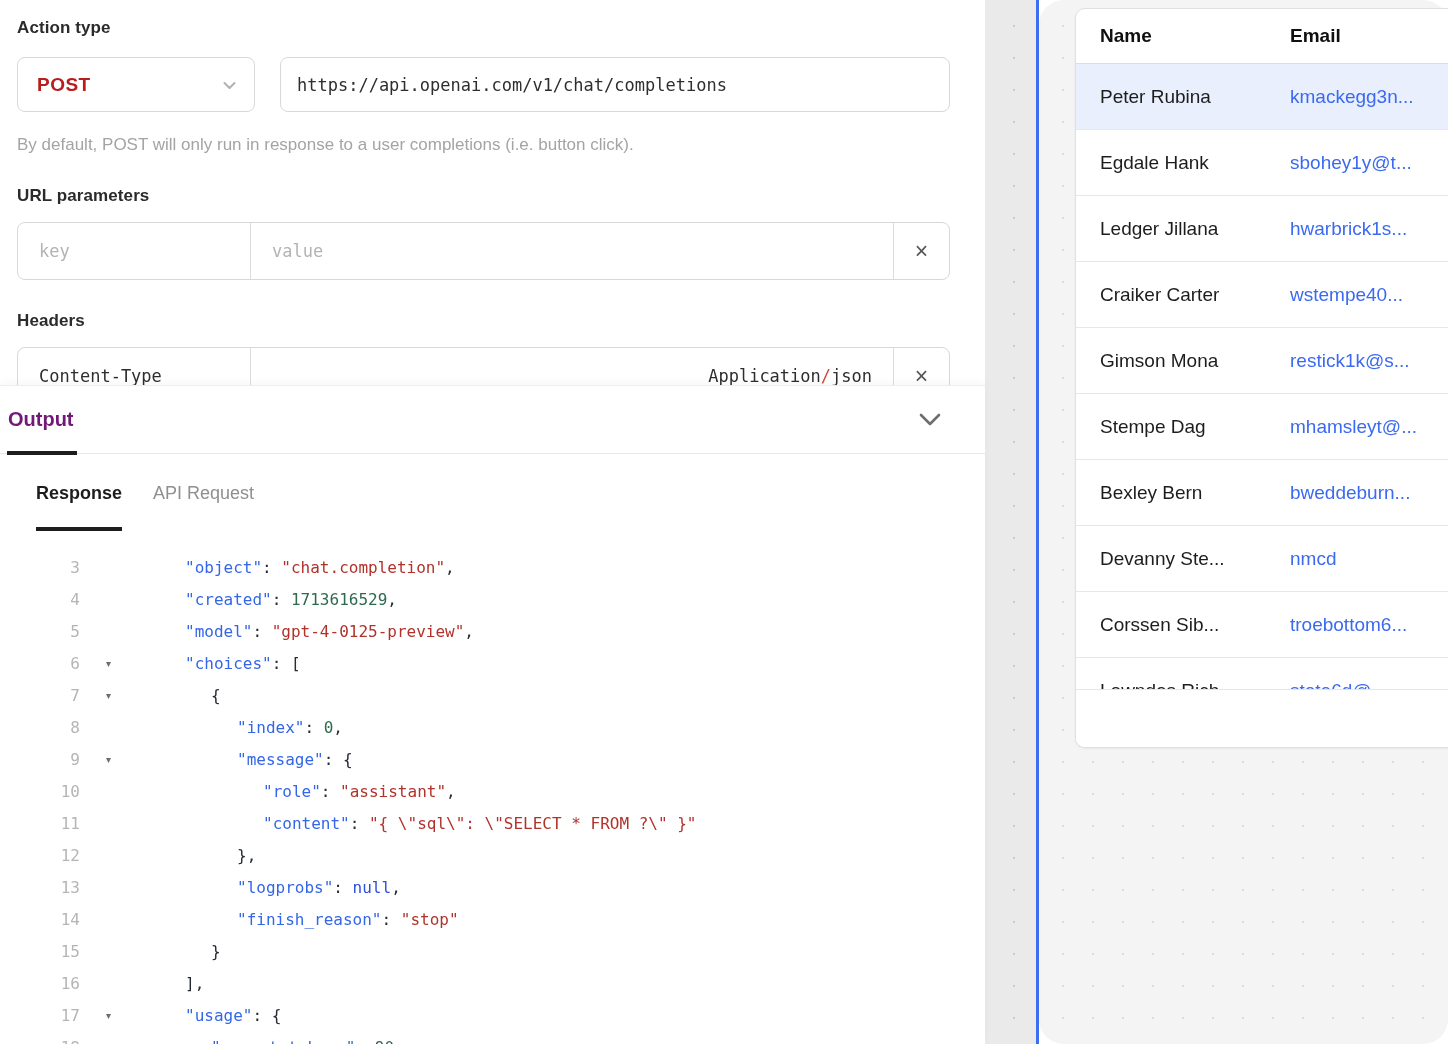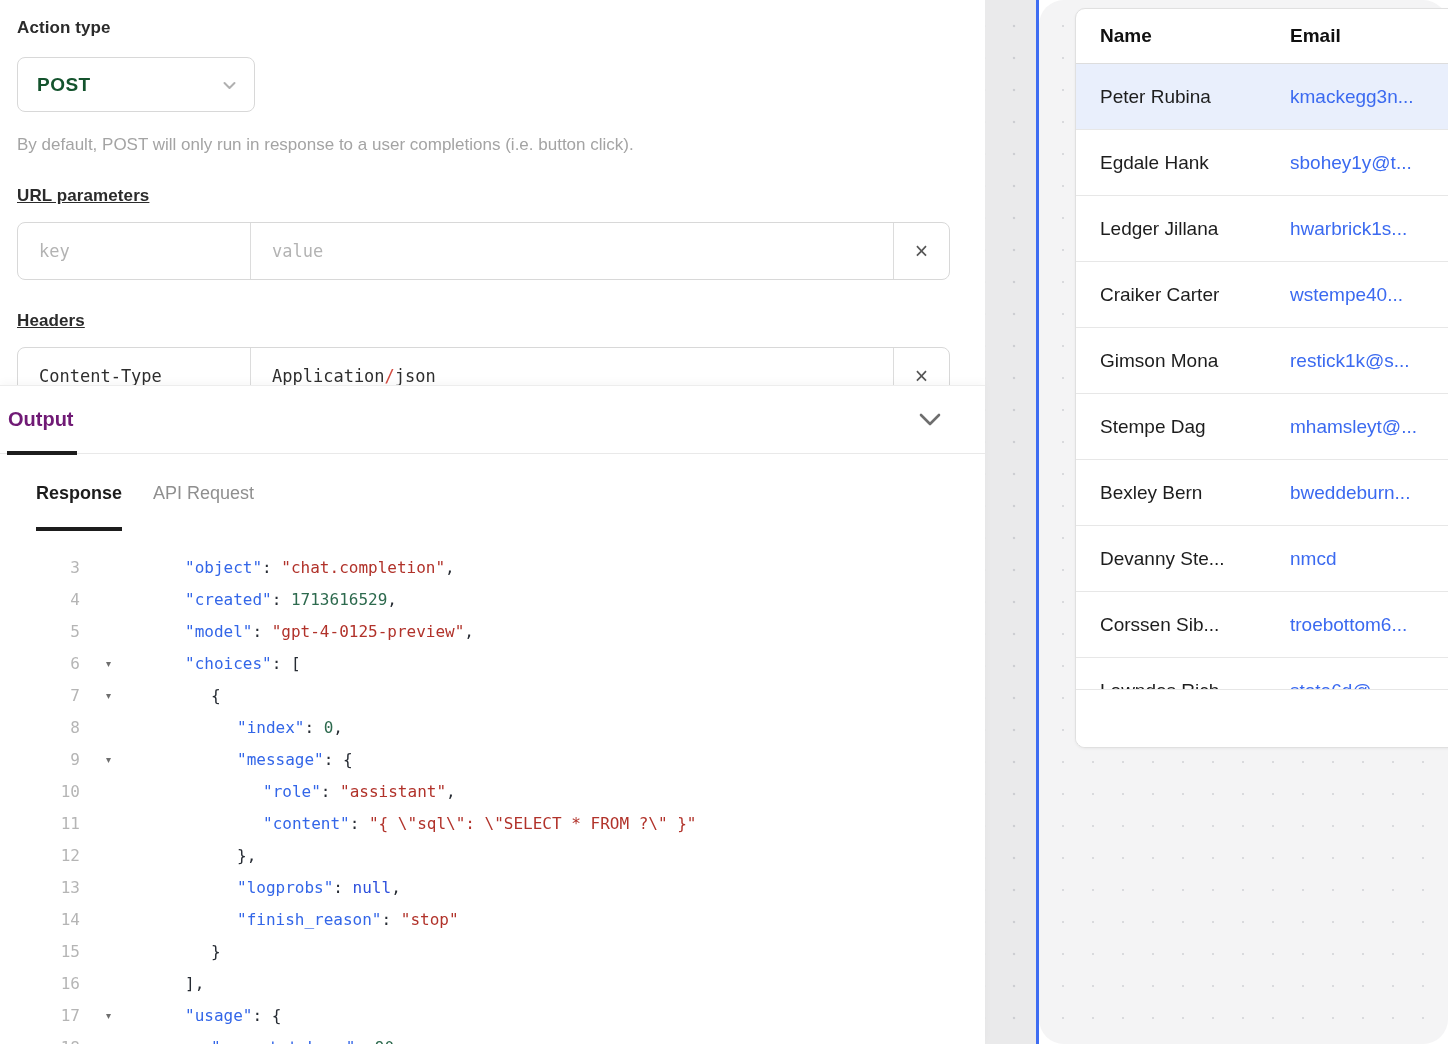--- a/index.html
+++ b/index.html
@@ -8,31 +8,31 @@
   .stage { position:relative; width:1448px; height:1044px; overflow:hidden; }
 
   
   .left-panel { position:absolute; left:0; top:0; width:901px; height:1044px; background:#fff; }
   .config { position:absolute; left:17px; top:18px; width:933px; }
   .field-label { font-size:17px; font-weight:700; color:#2b2b2b; letter-spacing:.1px; }
   .row-inputs { display:flex; margin-top:19px; }
   .select-box { width:238px; height:55px; border:1px solid #d8d8d8; border-radius:8px;
                 display:flex; align-items:center; justify-content:space-between;
                 padding:0 18px 0 19px; background:#fff; cursor:pointer; }
-  .select-value { font-size:19px; font-weight:600; color:#14532d; letter-spacing:.5px; }
+  .select-value { font-size:19px; font-weight:600; color:#b91c1c; letter-spacing:.5px; }
   .url-box { flex:1; height:55px; margin-left:25px; border:1px solid #d8d8d8; border-radius:8px;
              display:flex; align-items:center; padding:0 16px; }
   .mono { font-family:"DejaVu Sans Mono", monospace; }
   .url-text { font-size:17px; color:#2e2e2e; white-space:nowrap; overflow:hidden; }
   .helper { margin-top:23px; font-size:17px; color:#a4a4a4; }
-  .section-label { margin-top:31px;text-decoration:underline; }
+  .section-label { margin-top:31px; }
   .kv-row { margin-top:16px; height:58px; border:1px solid #d8d8d8; border-radius:8px;
             display:flex; background:#fff; overflow:hidden; }
   .kv-key { width:233px; border-right:1px solid #dcdcdc; display:flex; align-items:center; padding:0 21px; }
-  .kv-value { flex:1; display:flex; align-items:center; padding:0 21px; }
+  .kv-value { flex:1; display:flex; align-items:center; padding:0 21px;justify-content:flex-end; }
   .kv-x { width:56px; border-left:1px solid #dcdcdc; display:flex; align-items:center;
           justify-content:center; cursor:pointer; }
   .kv-input { border:none; outline:none; width:100%; font-size:17px; color:#2e2e2e;
               font-family:"DejaVu Sans Mono", monospace; background:transparent; }
   .kv-input::placeholder { color:#b3b3b3; }
   .kv-text { font-size:17px; color:#2e2e2e; white-space:nowrap; }
   .slash-red { color:#d24a3f; }
   .x-glyph { font-size:23px; color:#565656; font-weight:400; line-height:1; }
 
   
@@ -98,20 +98,23 @@
 
       <div class="row-inputs">
         <div class="select-box">
           <span class="select-value">POST</span>
           <span>
             <svg width="13" height="9" viewBox="0 0 13 9" fill="none">
               <path d="M1.5 2 L6.5 7 L11.5 2" stroke="#b0b0b0" stroke-width="2" stroke-linecap="round" stroke-linejoin="round"></path>
             </svg>
           </span>
         </div>
+        <div class="url-box">
+          <span class="url-text mono">https://api.openai.com/v1/chat/completions</span>
+        </div>
       </div>
 
       <div class="helper">By default, POST will only run in response to a user completions (i.e. button click).</div>
 
       <div class="field-label section-label">URL parameters</div>
 
       <div class="kv-row">
         <div class="kv-key">
           <input class="kv-input" placeholder="key" style="">
         </div>

